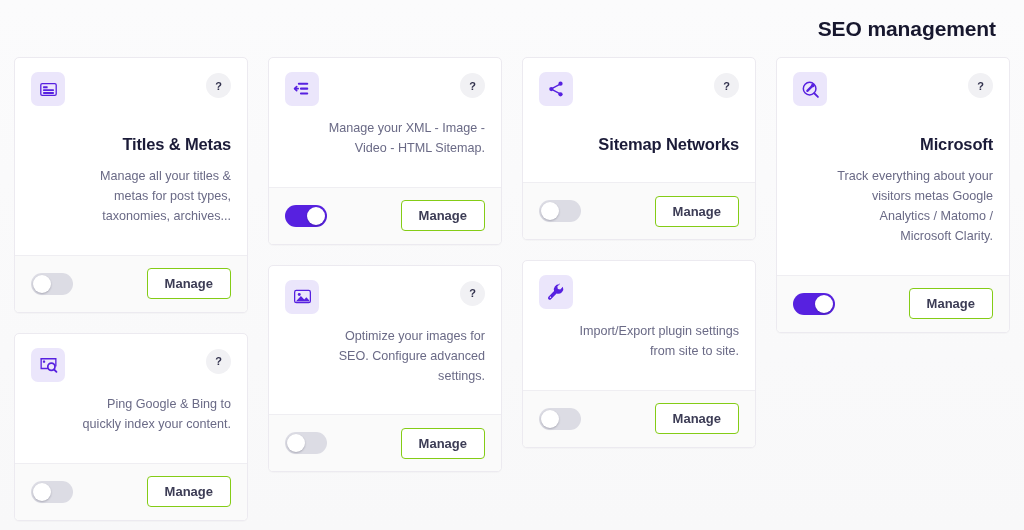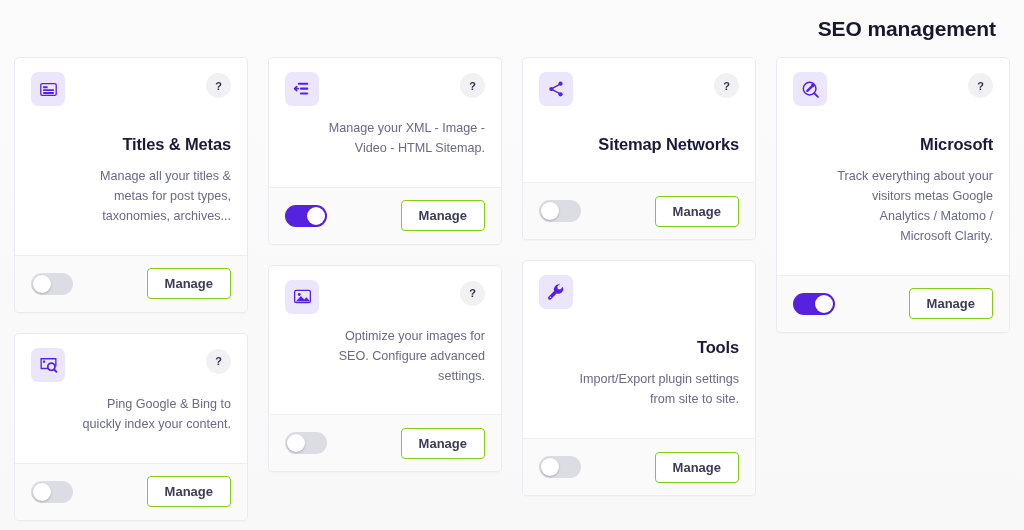--- a/index.html
+++ b/index.html
@@ -227,21 +227,20 @@
           <div class="card-body">
             <div class="card-top">
               <span class="icon-tile">
                 <svg width="20" height="20" viewBox="0 0 24 24" fill="none">
                   <path d="M15.6 2.8a6.2 6.2 0 0 0-5.9 8.1L3 17.6a2.1 2.1 0 0 0 3 3l6.7-6.7a6.2 6.2 0 0 0 7.6-8.2l-3.2 3.2-2.9-.6-.6-2.9 3.1-3.1a6.2 6.2 0 0 0-1.1-.5z" fill="#5721e0"></path>
                   <circle cx="5.3" cy="18.3" r="0.9" fill="#ebe6fb"></circle>
                 </svg>
               </span>
               <span class="help-badge hidden">?</span>
             </div>
-            <div class="card-title">Tools</div>
             <div class="card-desc">Import/Export plugin settings from site to site.</div>
             <div class="card-spacer"></div>
           </div>
           <div class="card-footer">
             <div class="toggle">
               <span class="knob"></span>
             </div>
             <button class="manage-btn">Manage</button>
           </div>
         </div>

